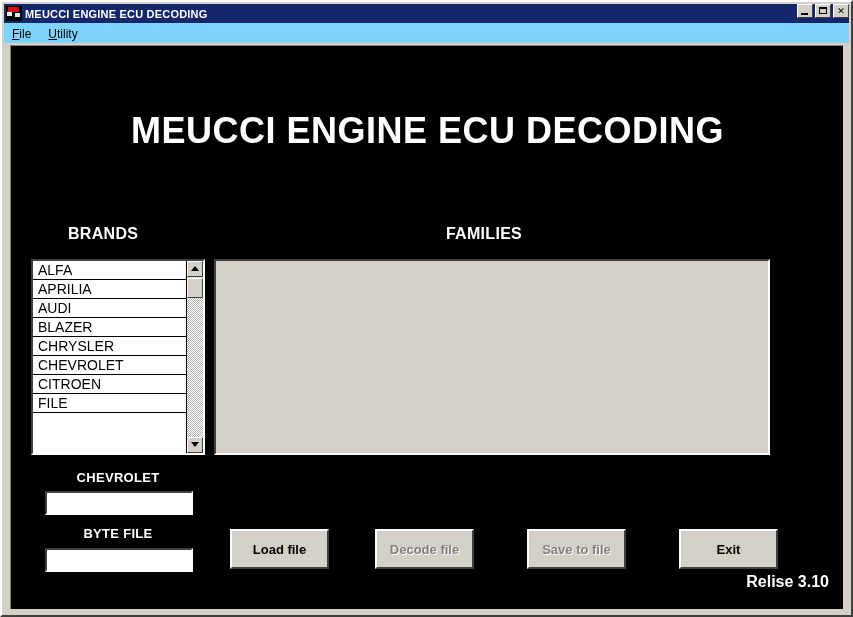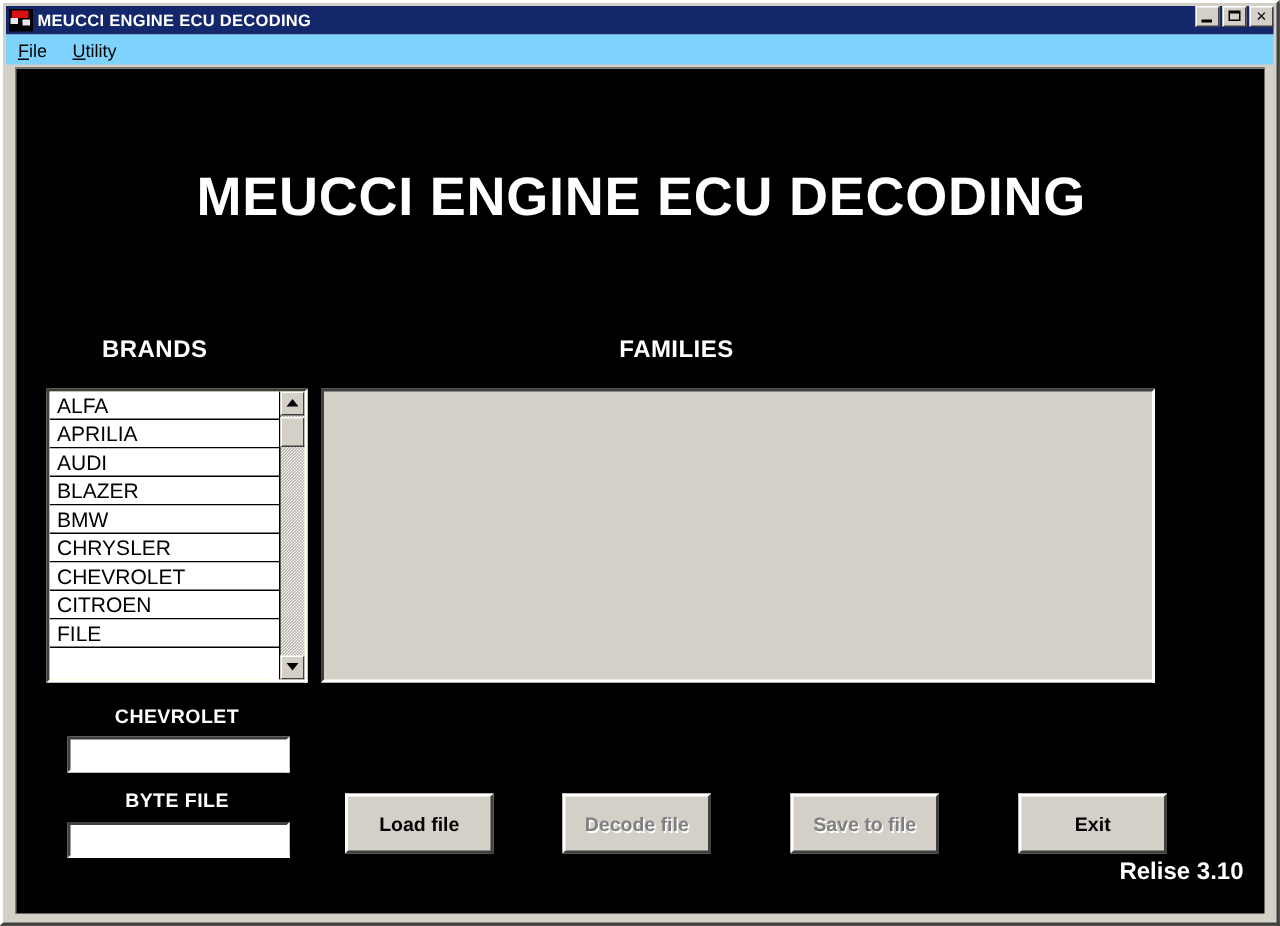--- a/index.html
+++ b/index.html
@@ -169,29 +169,29 @@
   
   .section-label {
     position: absolute;
     color: #ffffff;
     font-size: 16px;
     font-weight: bold;
     letter-spacing: 0.3px;
     white-space: nowrap;
   }
   #brands-label { left: 57px;  top: 179px; width: 160px; text-align: left; }
-  #families-label { left: 340px; top: 179px; width: 200px; text-align: center; }
+  #families-label { left: 373px; top: 179px; width: 200px; text-align: center; }
 
   
   #brands-listbox {
     position: absolute;
     left: 20px; top: 213px;
     width: 174px;
     height: 196px;
-    background: #fef9c3;
+    background: #a16207;
     box-sizing: border-box;
     border-top: 2px solid #404040;
     border-left: 2px solid #404040;
     border-right: 2px solid #ffffff;
     border-bottom: 2px solid #ffffff;
     display: flex;
     overflow: hidden;
   }
   #brands-items {
     flex: 1 1 auto;
@@ -392,21 +392,20 @@
 
     <div class="section-label" id="brands-label">BRANDS</div>
     <div class="section-label" id="families-label">FAMILIES</div>
 
     <div id="brands-listbox">
       <div id="brands-items">
           <div class="brand-item">ALFA</div>
           <div class="brand-item">APRILIA</div>
           <div class="brand-item">AUDI</div>
           <div class="brand-item">BLAZER</div>
-          <div class="brand-item">BMW</div>
           <div class="brand-item">CHRYSLER</div>
           <div class="brand-item">CHEVROLET</div>
           <div class="brand-item">CITROEN</div>
           <div class="brand-item">FILE</div>
         </div>
       <div id="brands-scrollbar">
         <div class="sb-btn" id="sb-up">
           <div class="arrow-up"></div>
         </div>
         <div id="sb-thumb"></div>

